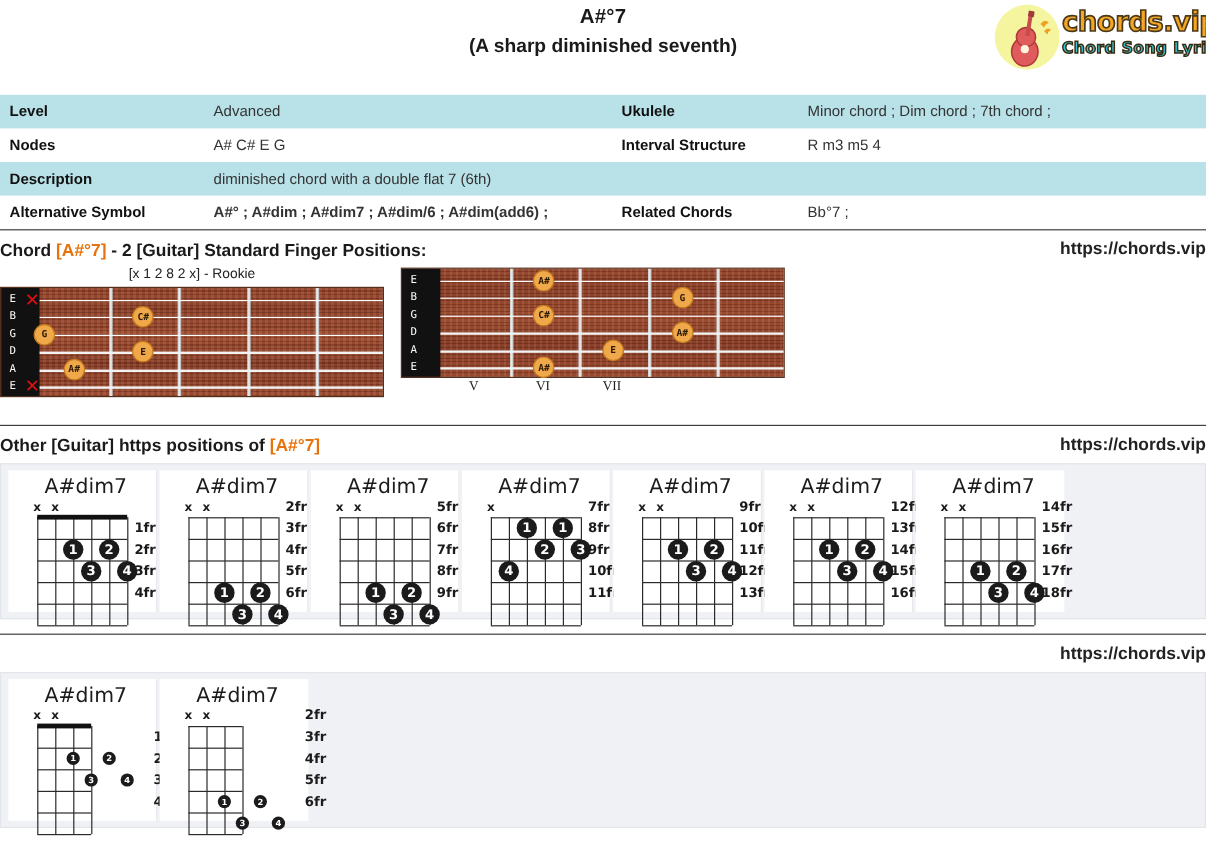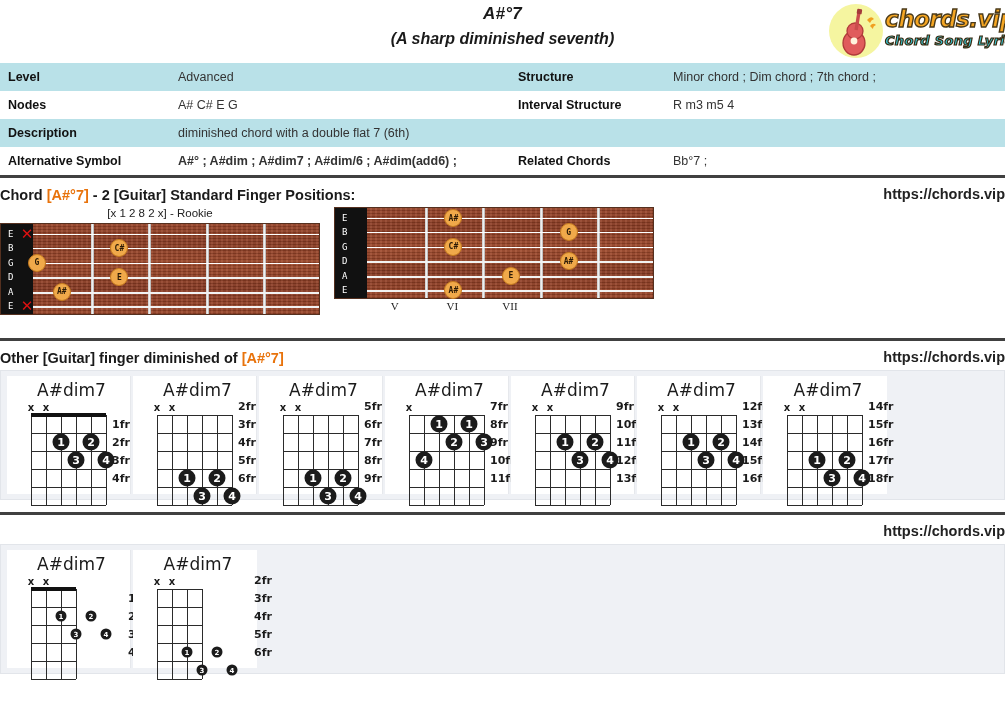--- a/index.html
+++ b/index.html
@@ -7,21 +7,21 @@
   body {
     width:1005px; height:721px;
     background:#ffffff;
     font-family:"Liberation Sans", sans-serif;
     color:#1a1a1a;
     overflow:hidden;
     position:relative;
   }
 
   
-  .header { position:relative; height:63px;font-style:italic; }
+  .header { position:relative; height:79px; }
   .title-wrap { text-align:center; padding-top:4px; }
   .chord-title { font-size:17px; font-weight:bold; letter-spacing:0.2px; }
   .chord-subtitle { font-size:16px; font-weight:bold; margin-top:6px; }
 
   .logo {
     position:absolute; right:4px; top:2px;
     width:178px; height:58px;
     display:flex; align-items:center;
   }
   .logo-disc {
@@ -47,21 +47,21 @@
   table.info td { padding:7px 0 7px 8px; font-size:12.5px; vertical-align:middle; }
   table.info tr.alt td { background:#b9e1e8; }
   td.k { font-weight:bold; width:170px; color:#111; }
   td.v { color:#333; }
   td.k2 { font-weight:bold; width:155px; color:#111; padding-left:6px; }
   td.v2 { color:#333; }
   .v-indent { padding-left:10px;font-weight:bold; }
 
   
   .sec {
-    border-top:3px solid #404040;
+    border-top:1px solid #404040;
     padding:8px 0 4px 0;
     position:relative;
     height:28px;
   }
   .sec-title { font-size:14.5px; font-weight:bold; display:inline; }
   .sec-title .hl { color:#e8730c; }
   .sec-url {
     position:absolute; right:0; top:8px;
     font-size:14.5px; font-weight:bold; color:#222;
   }
@@ -182,21 +182,21 @@
       <div class="logo-sub">Chord Song Lyric</div>
     </div>
   </div>
 </div>
 
 <table class="info">
   <tbody>
       <tr class="alt">
     <td class="k">Level</td>
     <td class="v">Advanced</td>
-    <td class="k2">Structure</td>
+    <td class="k2">Ukulele</td>
     <td class="v2">Minor chord ; Dim chord ; 7th chord ;</td>
   </tr>
   <tr>
     <td class="k">Nodes</td>
     <td class="v">A# C# E G</td>
     <td class="k2">Interval Structure</td>
     <td class="v2">R m3 m5 4</td>
   </tr>
   <tr class="alt">
     <td class="k">Description</td>
@@ -276,21 +276,21 @@
       </div>
       <div class="fret-nums" style="width: 320px;">
         <div class="fret-num" style="left: 60.8px;">V</div>
         <div class="fret-num" style="left: 118.4px;">VI</div>
         <div class="fret-num" style="left: 176px;">VII</div>
       </div>
     </div>
   </div>
 
 <div class="sec" style="margin-top:6px;">
-  <span class="sec-title"><span>Other [Guitar] finger diminished of </span><span class="hl">[A#°7]</span></span>
+  <span class="sec-title"><span>Other [Guitar] https positions of </span><span class="hl">[A#°7]</span></span>
   <span class="sec-url">https://chords.vip</span>
 </div>
 <div class="strip" id="guitar-strip">
     <div class="cd" style="width: 124px; height: 118px;">
       <div class="cd-name">A#dim7</div>
       <div class="cd-body" style="position: relative; height: 92px;">
         <div class="gl v" style="left: 18px; top: 14px; height: 90px;"></div>
         <div class="gl v" style="left: 33px; top: 14px; height: 90px;"></div>
         <div class="gl v" style="left: 48px; top: 14px; height: 90px;"></div>
         <div class="gl v" style="left: 63px; top: 14px; height: 90px;"></div>

